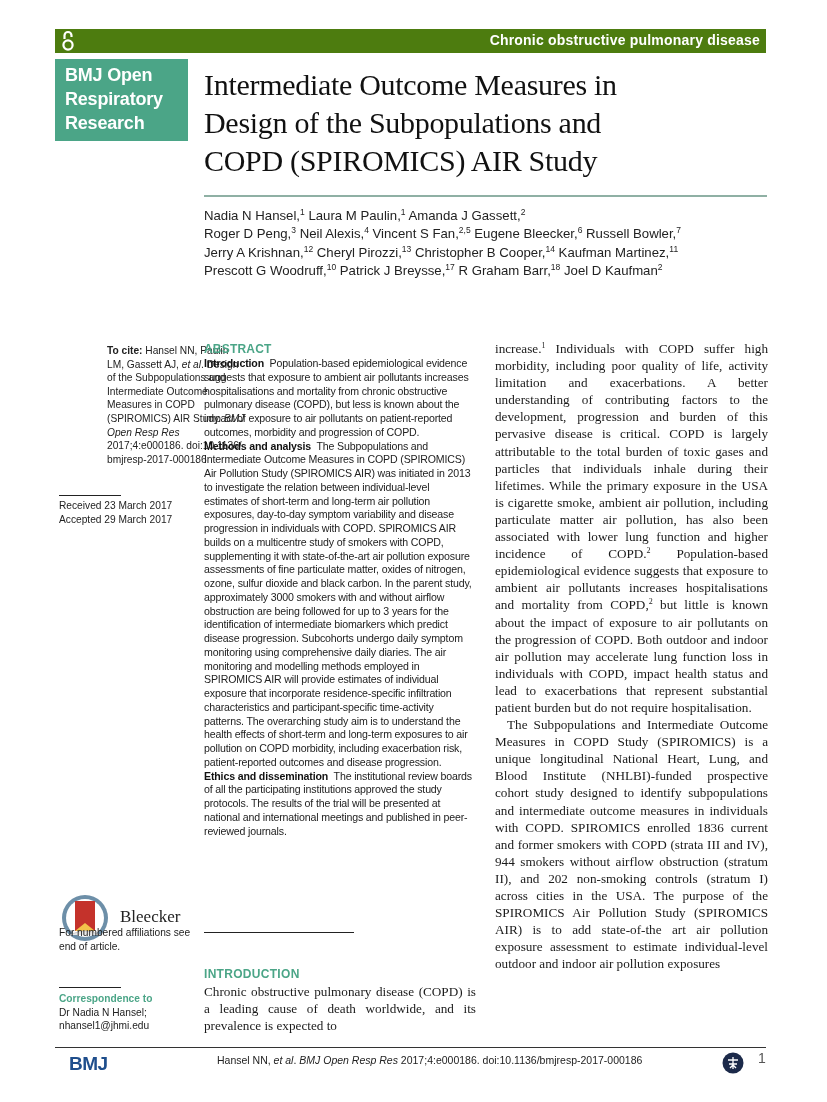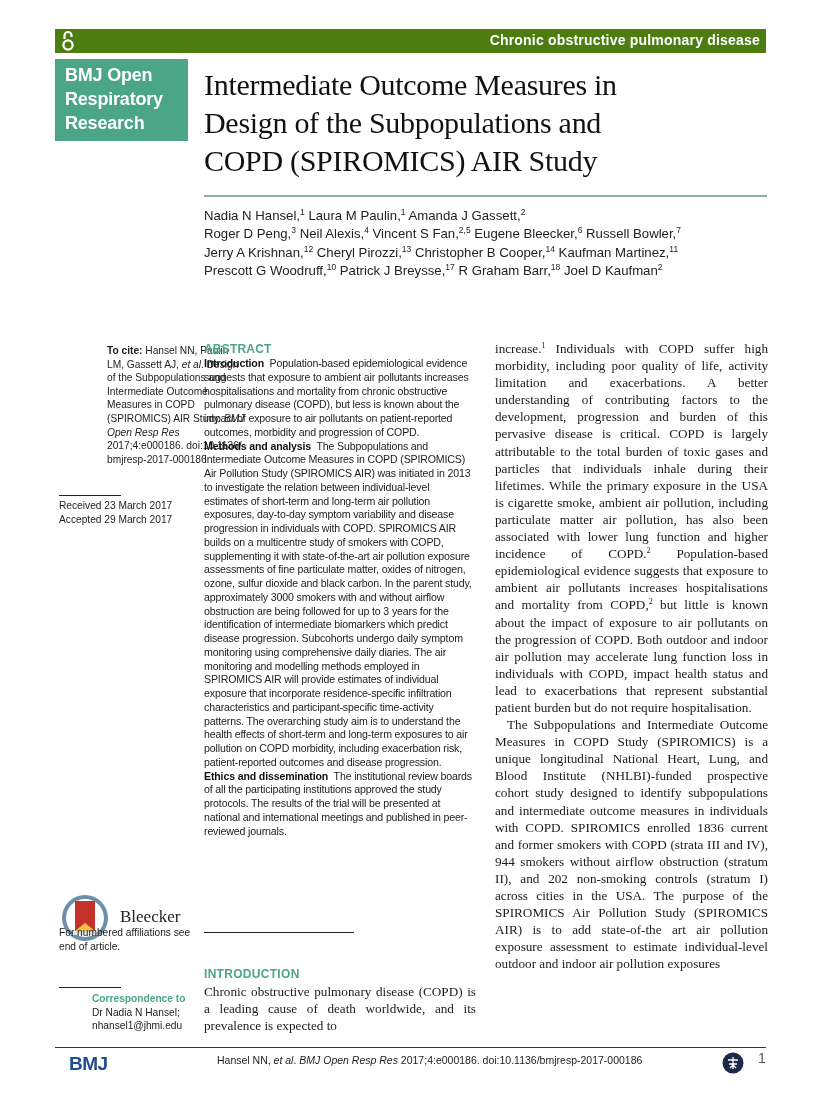--- a/index.html
+++ b/index.html
@@ -27,21 +27,21 @@
   .side { font-family:"Liberation Sans", sans-serif; font-size:10.2px; line-height:13.6px; color:#222; }
   #cite { left:59px; top:344px; width:140px;margin-left:48px; }
   #cite b { font-weight:bold; }
   .short-rule { height:1px; background:#222; width:62px; }
   #rule1 { left:59px; top:495px; }
   #dates { left:59px; top:499px; width:140px; }
   #crossmark { left:60px; top:893px; width:140px; height:50px; }
   #crossmark-text { position:absolute; left:60px; top:14px; font-family:"Liberation Serif", serif; font-size:17px; color:#222; }
   #affil { left:59px; top:896px; width:140px;margin-top:30px; }
   #rule2 { left:59px; top:987px; }
-  #corr { left:59px; top:992px; width:140px;margin-left:33px; }
+  #corr { left:59px; top:992px; width:140px; }
   #corr .corr-title { color:#4ba587; font-weight:bold; }
 
   
   #abstract { left:204px; top:342px; width:272px; font-family:"Liberation Sans", sans-serif; font-size:10.6px; line-height:13.75px; color:#222; letter-spacing:-0.15px; }
   #abstract .abs-head { color:#4ba587; font-weight:bold; font-size:12px; line-height:15px; letter-spacing:0.2px; }
   #abstract b { font-weight:bold; color:#111; }
   #abs-rule { left:204px; top:932px; width:150px; height:1px; background:#222; }
 
   
   #intro-head { left:204px; top:967px; font-family:"Liberation Sans", sans-serif; font-weight:bold; font-size:12px; color:#4ba587; letter-spacing:0.3px; }

